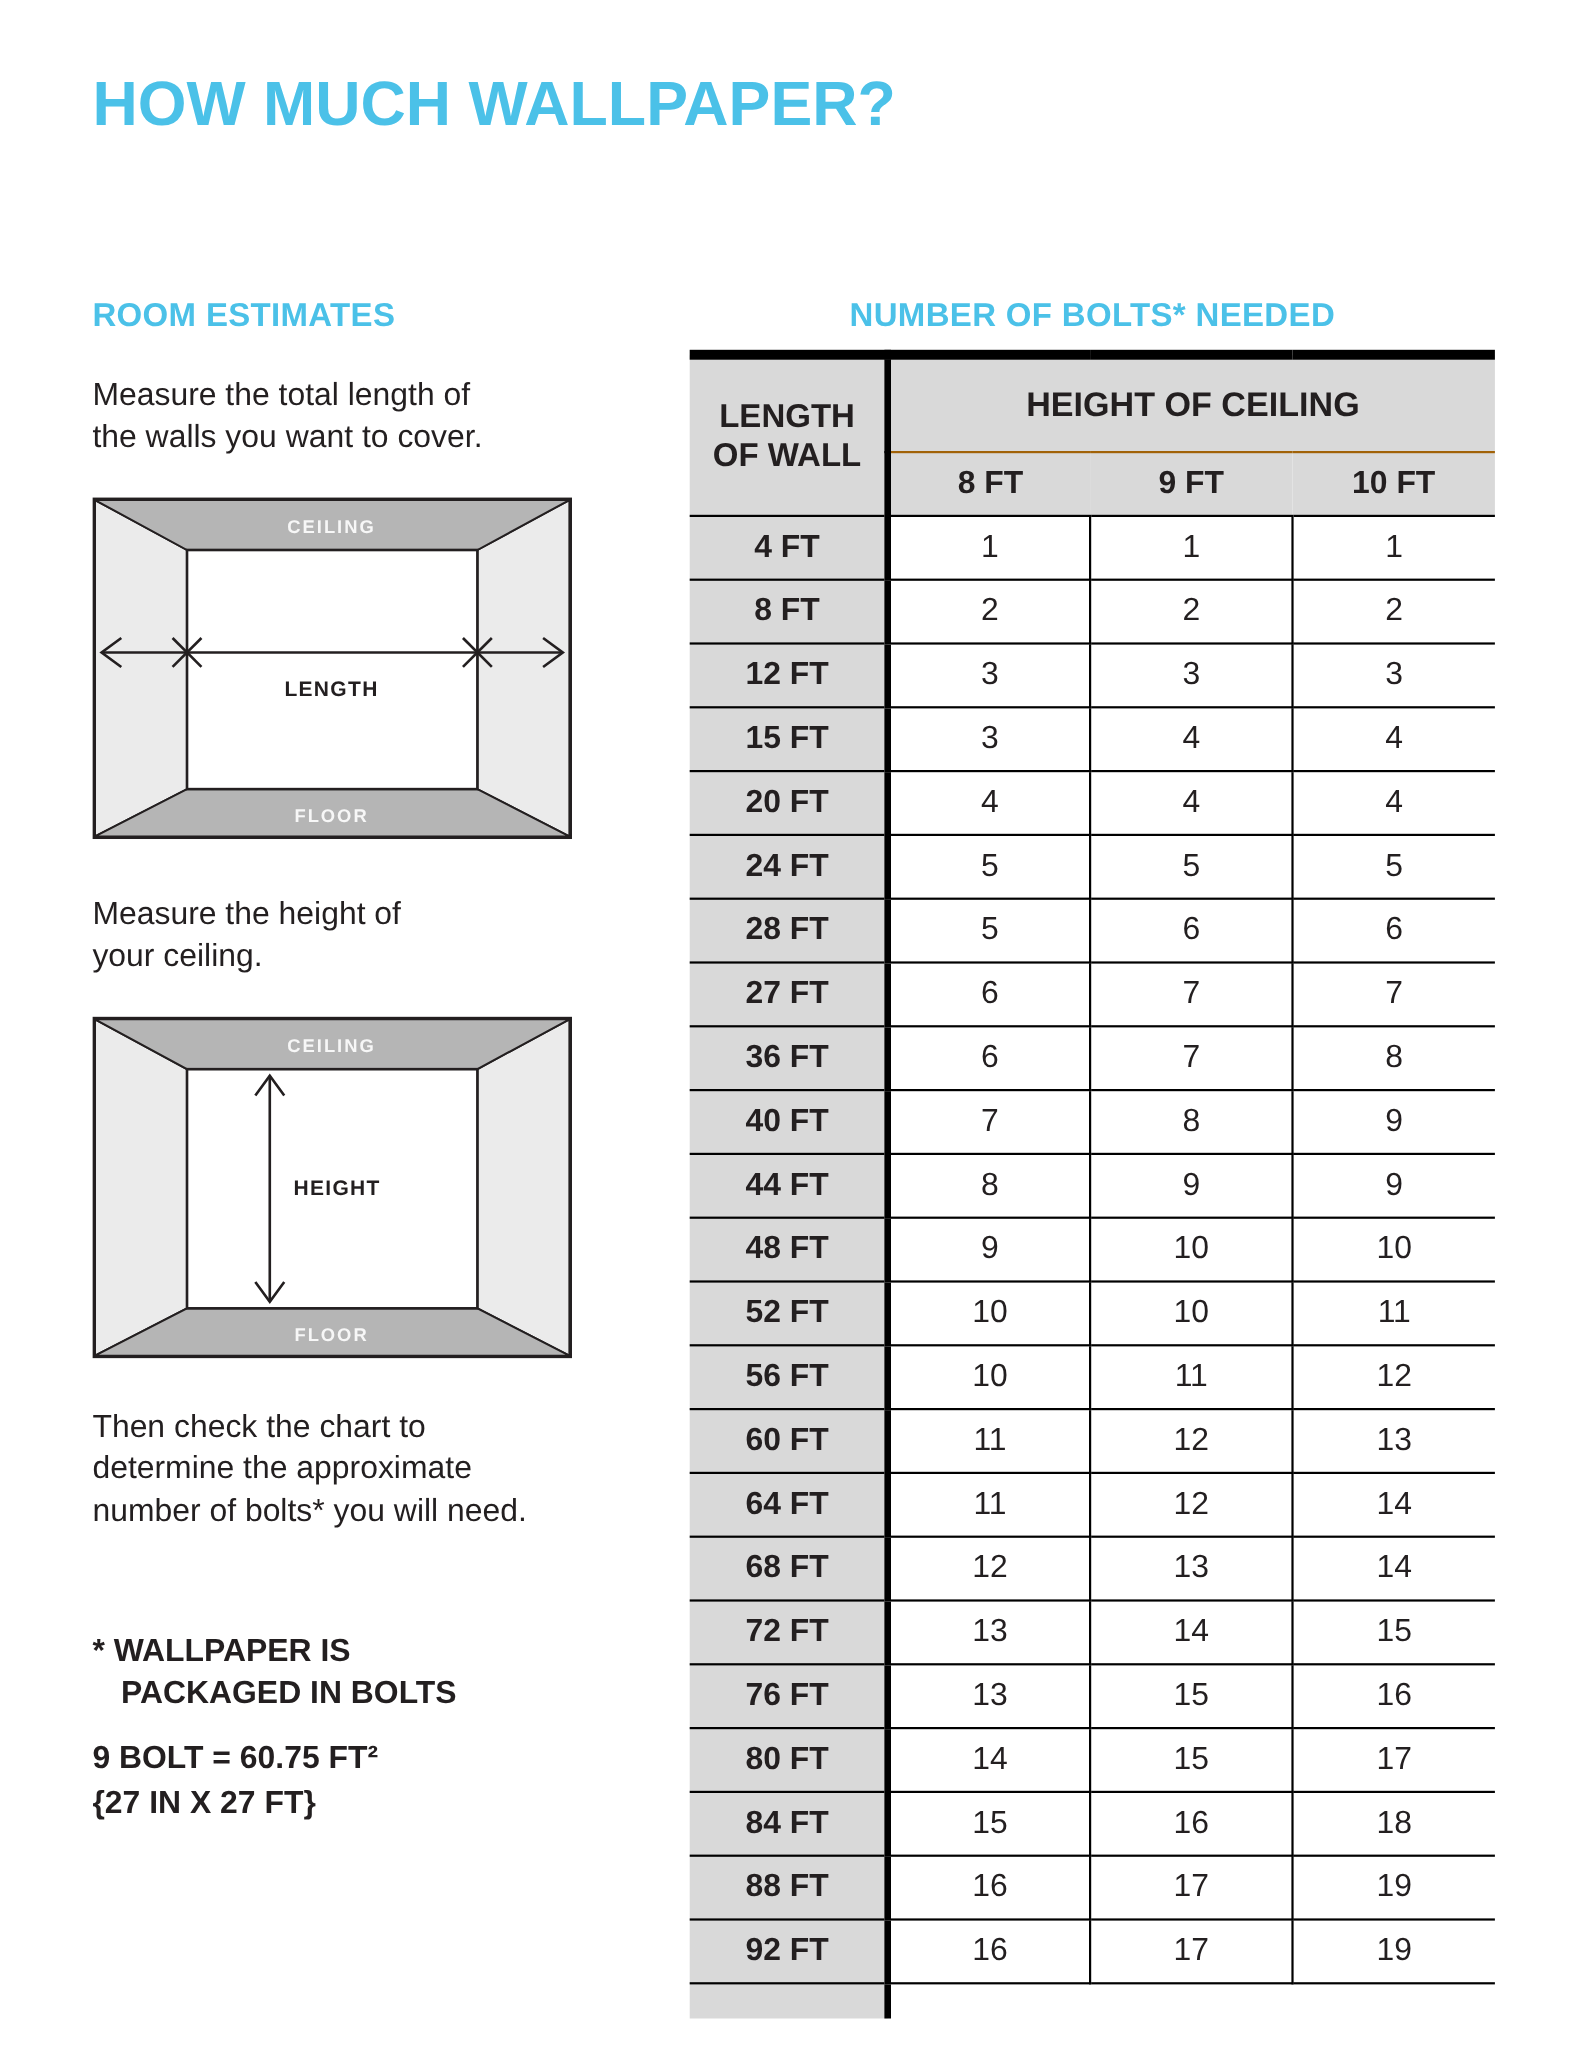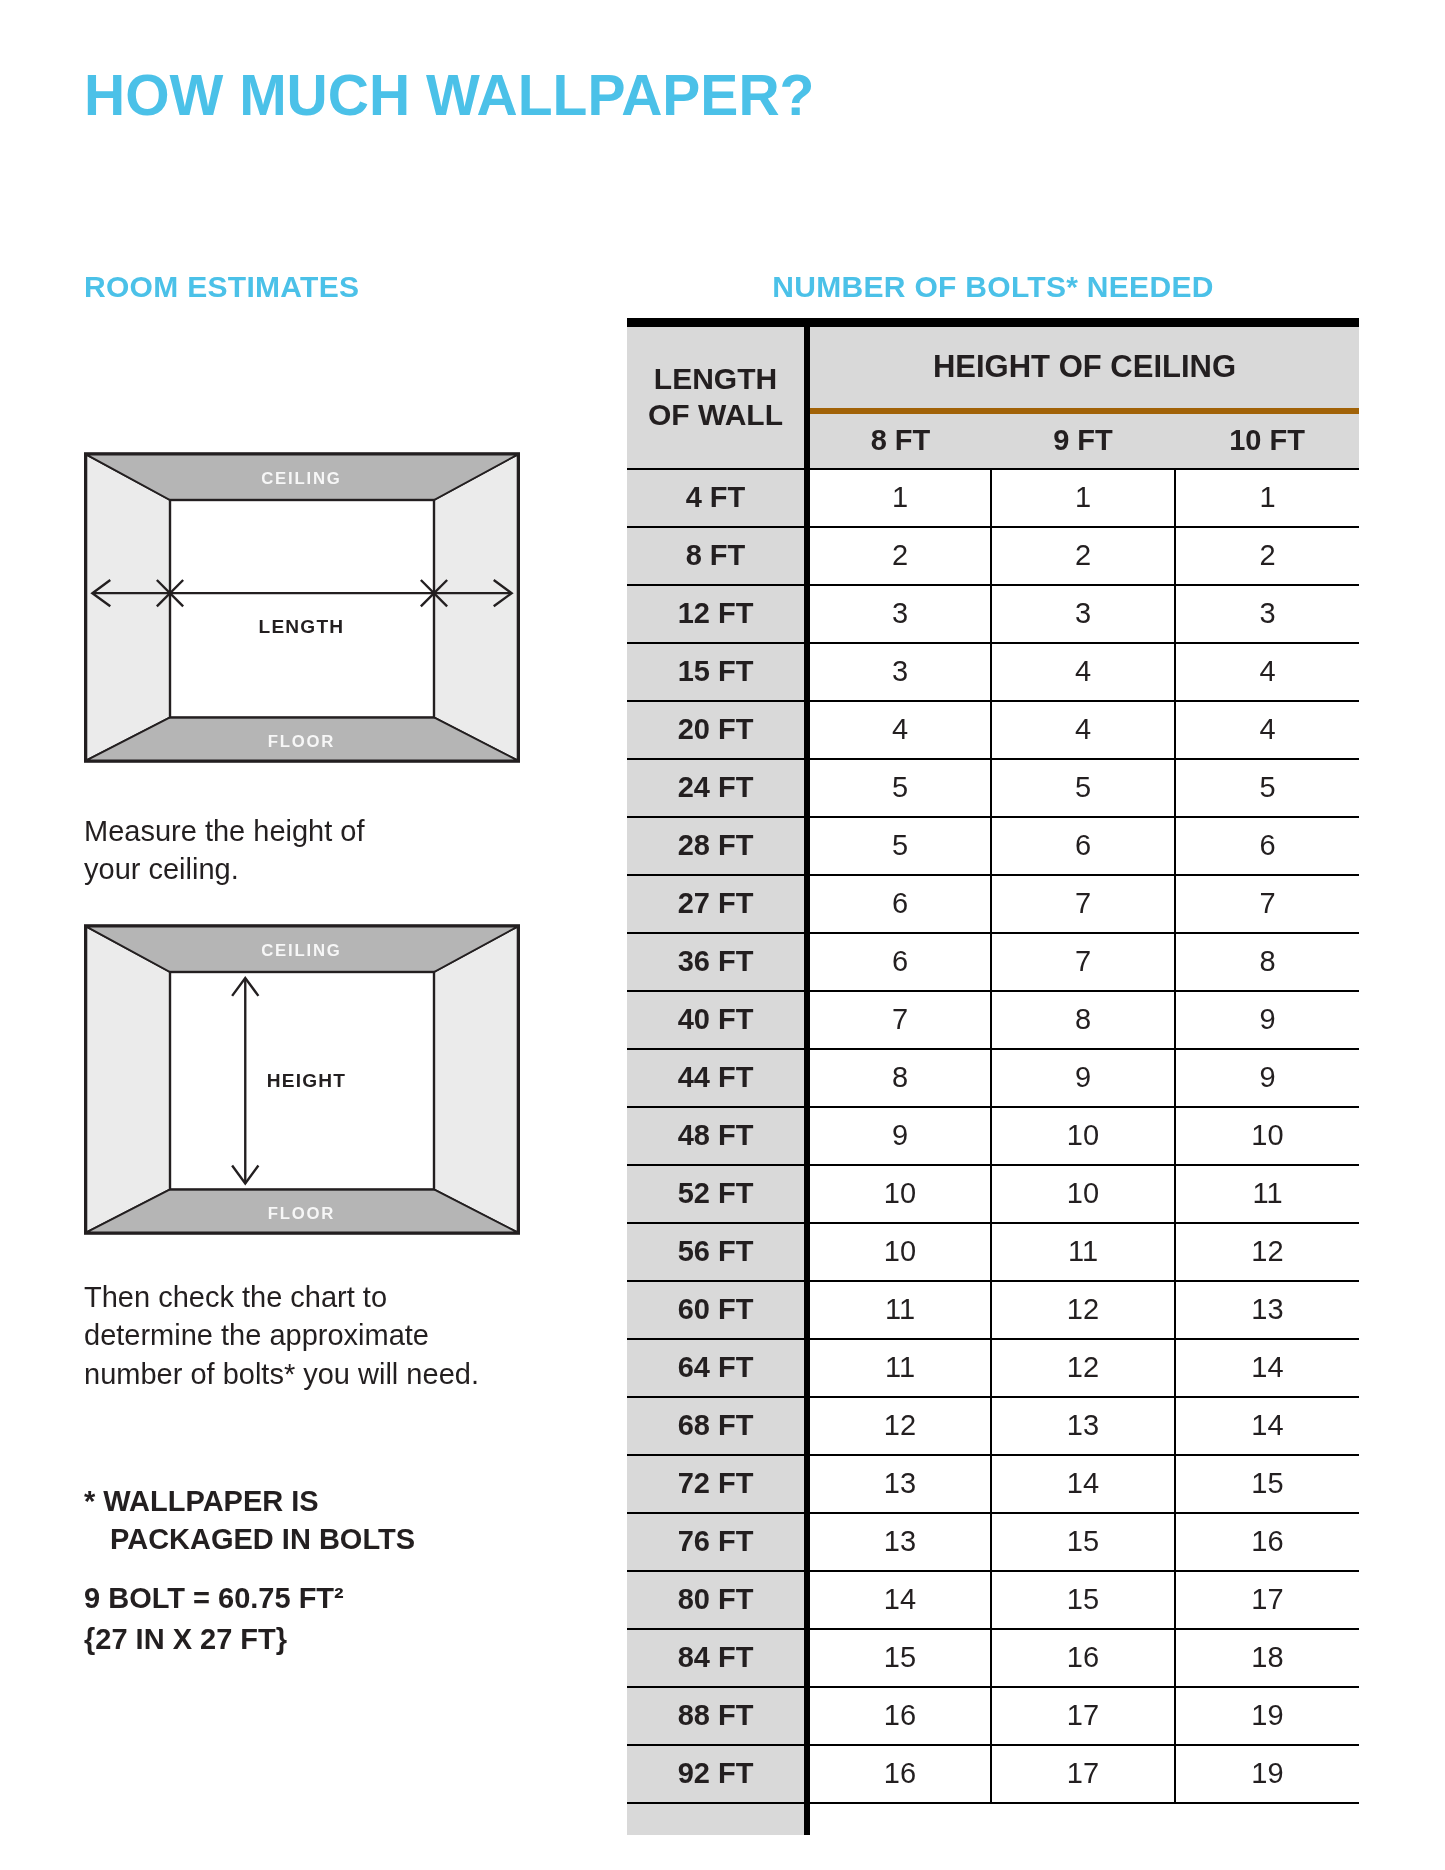--- a/index.html
+++ b/index.html
@@ -98,21 +98,21 @@
     line-height: 1.2;
     white-space: pre-line;
     border-right: 6px solid #000;
     border-bottom: 2px solid #000;
   }
   .th-group {
     background: var(--cell-gray);
     font-size: 31px;
     font-weight: bold;
     height: 88px;
-    border-bottom: 6px solid #a16207;
+    border-bottom: 2px solid #a16207;
   }
   .th-sub {
     background: var(--cell-gray);
     font-size: 29px;
     font-weight: bold;
     height: 58px;
     border-bottom: 2px solid #000;
   }
   .bolts-table tbody td { height: 58px; font-size: 29px; border-bottom: 2px solid #000; }
   .bolts-table td.length-cell {
@@ -129,20 +129,22 @@
 </style>
 </head>
 <body>
 
 <div class="page">
 
   <h1 class="title">HOW MUCH WALLPAPER?</h1>
 
   <h2 class="section-heading left-heading">ROOM ESTIMATES</h2>
 
+  <p class="body-text" id="para1">Measure the total length of
+the walls you want to cover.</p>
 
   <div class="diagram" id="diagram-length">
     <svg width="436" height="311" viewBox="0 0 365 260">
       <rect x="1.5" y="1.5" width="362" height="257" fill="#ffffff" stroke="#231f20" stroke-width="3"></rect>
       <polygon points="2,2 72,40 72,222 2,258" fill="#ebebeb" stroke="#231f20" stroke-width="1.5"></polygon>
       <polygon points="363,2 293,40 293,222 363,258" fill="#ebebeb" stroke="#231f20" stroke-width="1.5"></polygon>
       <polygon points="2,2 363,2 293,40 72,40" fill="#b5b5b5" stroke="#231f20" stroke-width="1.5"></polygon>
       <polygon points="2,258 363,258 293,222 72,222" fill="#b5b5b5" stroke="#231f20" stroke-width="1.5"></polygon>
       <rect x="72" y="40" width="221" height="182" fill="#ffffff" stroke="#231f20" stroke-width="2"></rect>
       <text x="182" y="27" text-anchor="middle" font-size="14" letter-spacing="1.5" fill="#f7f7f7">CEILING</text>

